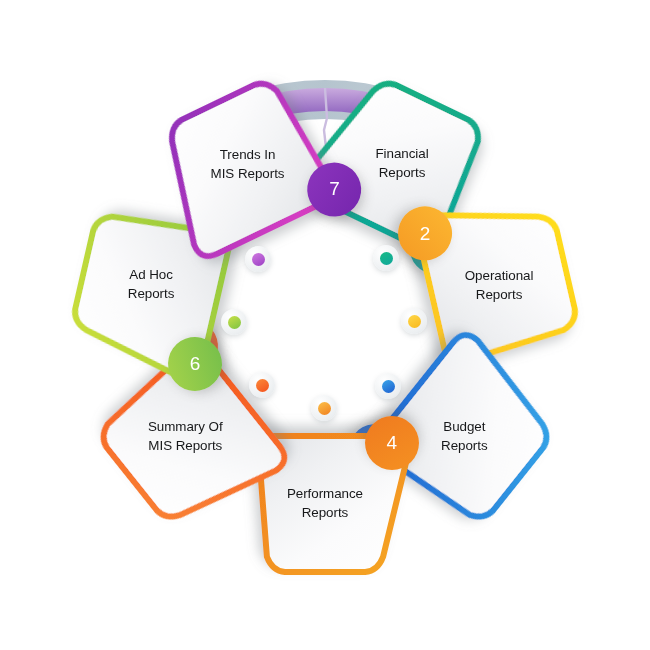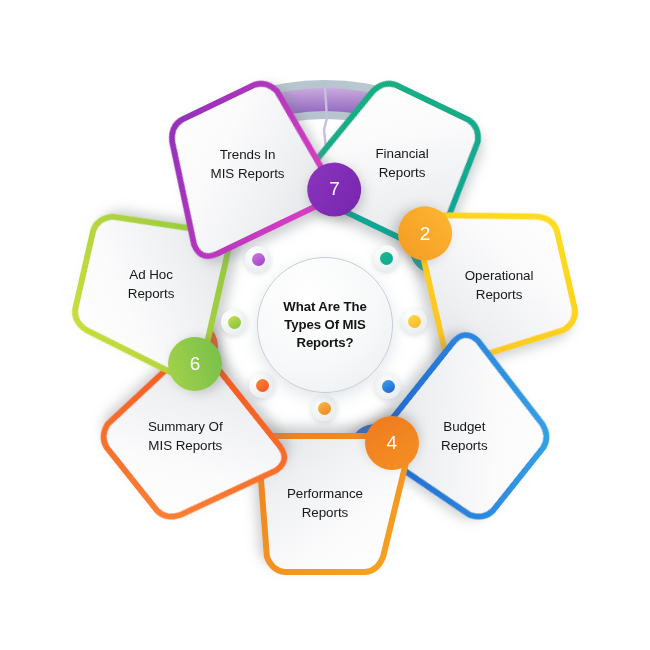--- a/index.html
+++ b/index.html
@@ -383,20 +383,15 @@
           <div class="dot-core" style="background: linear-gradient(150deg, rgb(251, 138, 58), rgb(244, 82, 29));"></div>
         </div>
         <div class="dot-wrap" style="left: 234px; top: 322px;">
           <div class="dot-core" style="background: linear-gradient(150deg, rgb(200, 224, 72), rgb(125, 194, 67));"></div>
         </div>
         <div class="dot-wrap" style="left: 258px; top: 259px;">
           <div class="dot-core" style="background: linear-gradient(150deg, rgb(208, 122, 224), rgb(155, 63, 196));"></div>
         </div>
       </div>
 
-    <div class="hub">
-      <div class="hub-text">What Are The
-Types Of MIS
-Reports?</div>
-    </div>
 
   </div>
 </div>
 
 </body></html>

